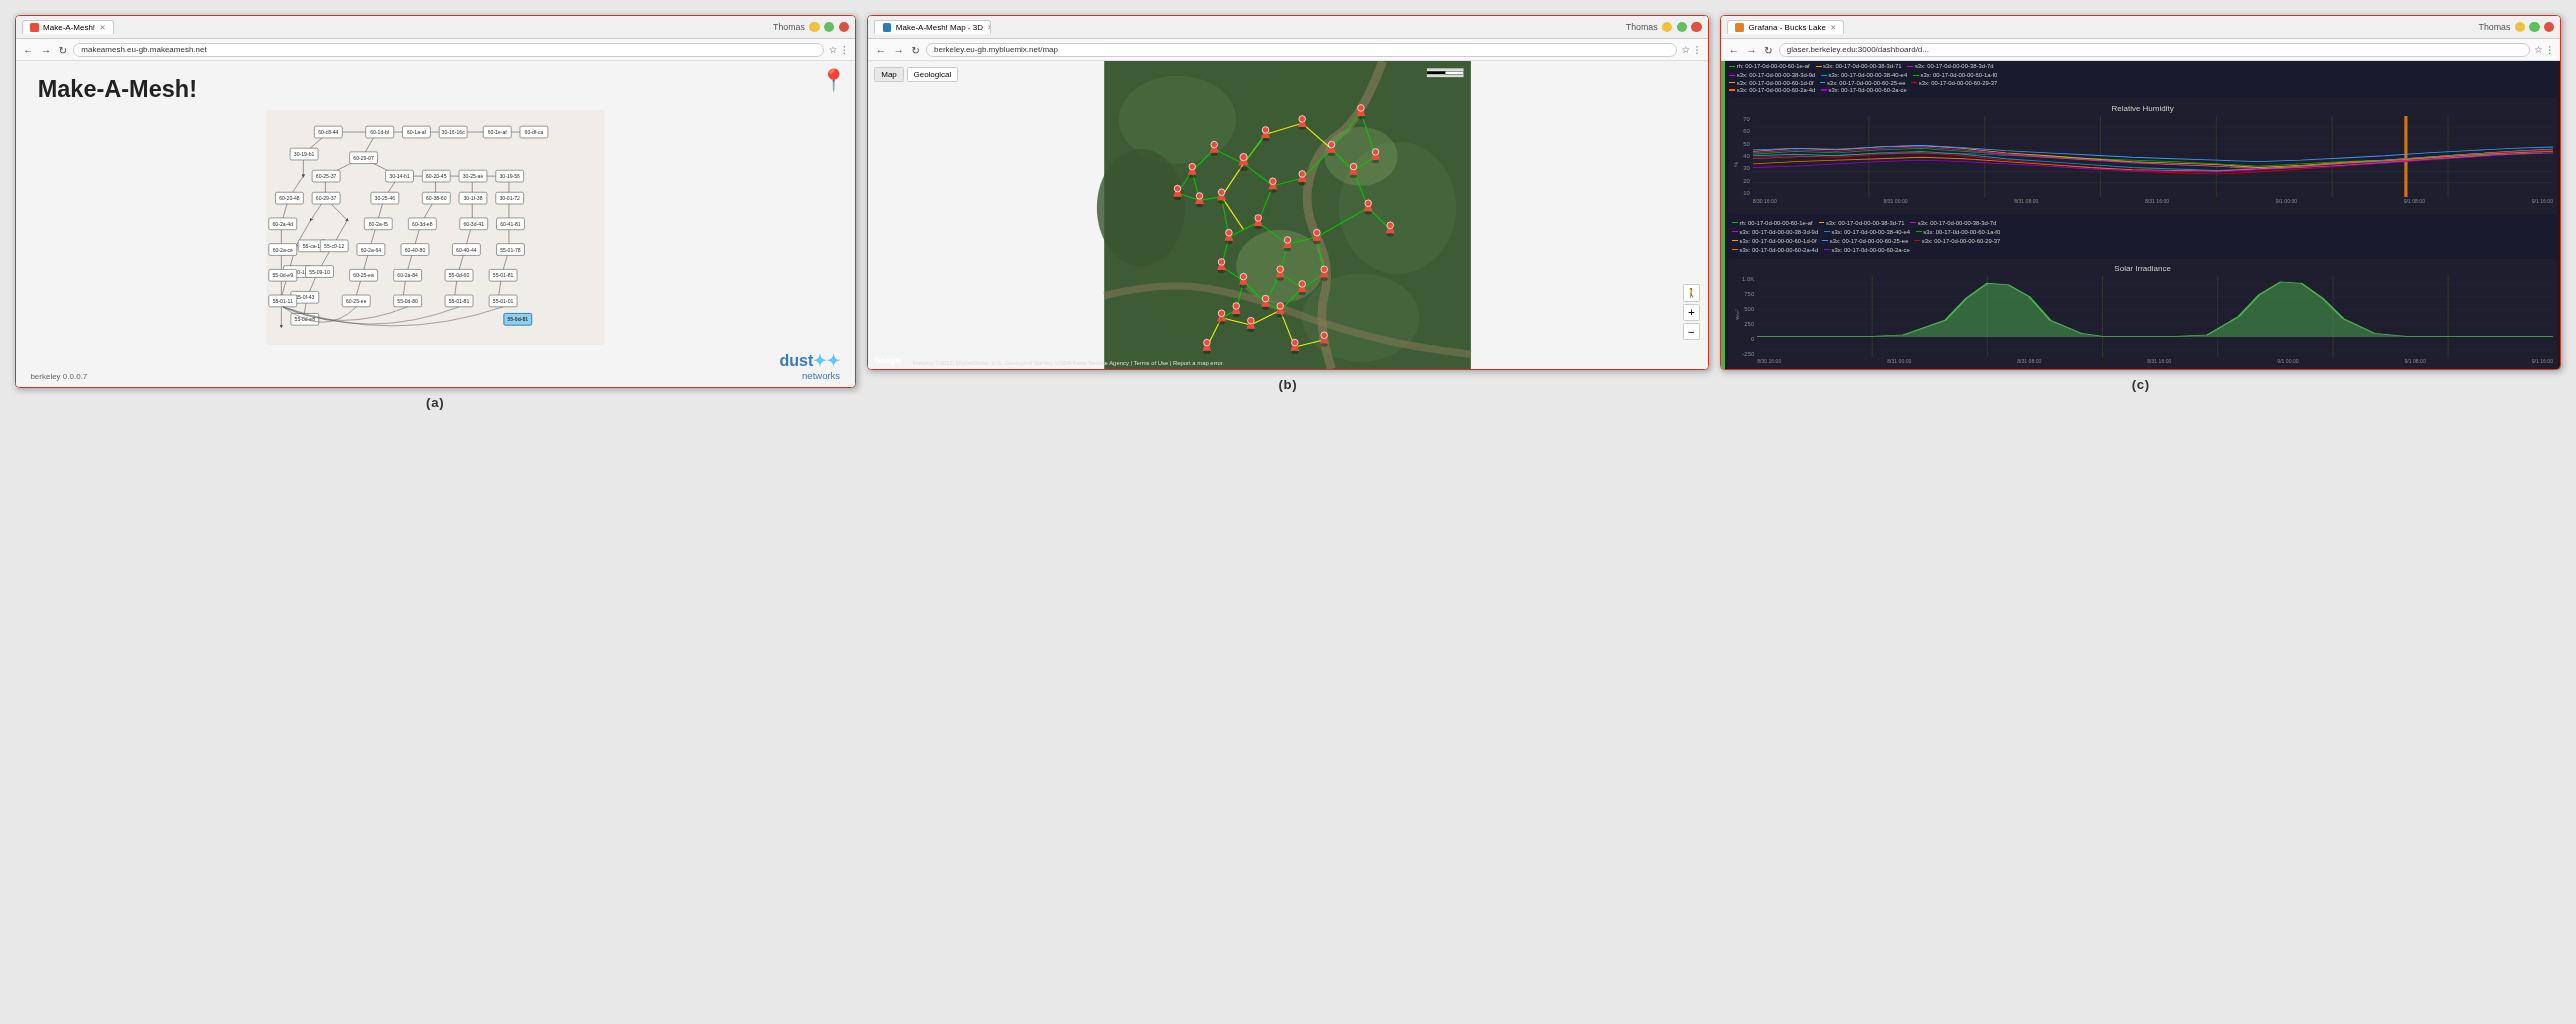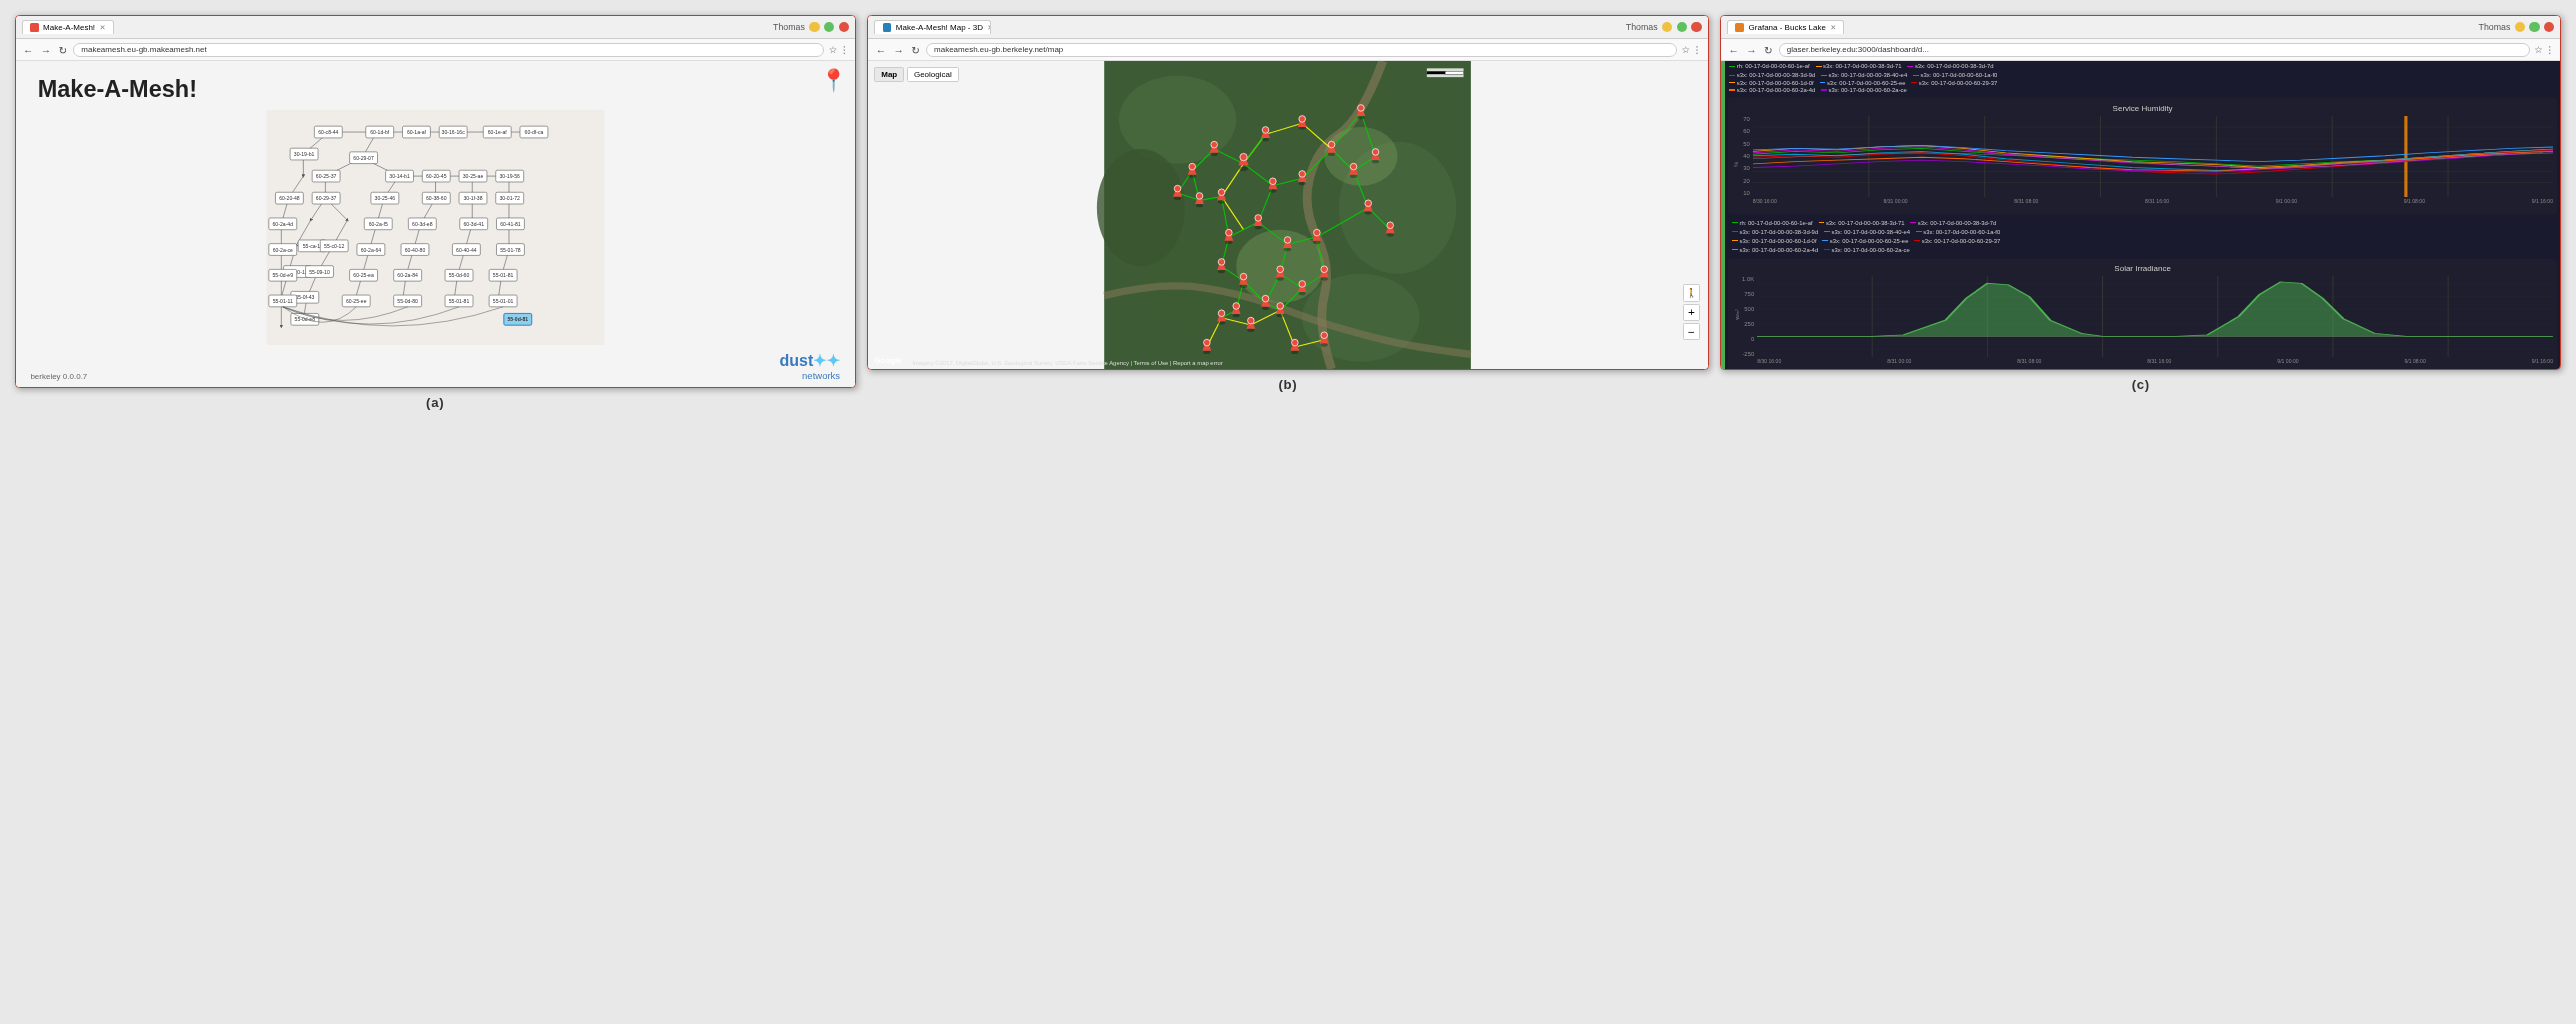--- a/index.html
+++ b/index.html
@@ -182,21 +182,21 @@
       background: #fff;
       border: 0.7px solid #ccc;
       border-radius: 1.5px;
       padding: 2.2px 5.9px;
       font-size: 8px;
       cursor: pointer;
     }
 
     .map-btn.active {
       background: #e8e8e8;
-      font-weight: bold;
+      font-weight: normal;
     }
 
     .map-zoom {
       position: absolute;
       right: 7.3px;
       bottom: 29px;
       display: flex;
       flex-direction: column;
       gap: 1.5px;
       z-index: 10;
@@ -531,21 +531,21 @@
         <span class="win-btn minimize"></span>
         <span class="win-btn maximize"></span>
         <span class="win-btn close"></span>
       </div>
     </div>
     <div class="address-bar">
       <button class="nav-btn">←</button>
       <button class="nav-btn">→</button>
       <button class="nav-btn">↻</button>
       <div class="url-box">
-        <span style="font-size:8px;color:#333;">makeamesh.eu-gb.berkeley.net/map</span>
+        <span style="font-size:8px;color:#333;">berkeley.eu-gb.mybluemix.net/map</span>
       </div>
       <div class="addr-icons">
         <span class="addr-icon">☆</span>
         <span class="addr-icon">⋮</span>
       </div>
     </div>
     <div class="browser-content panel-b" style="height:308px;position:relative;">
 
       <svg width="100%" height="100%" viewBox="0 0 500 420" style="position:absolute;top:0;left:0;">
 
@@ -858,21 +858,21 @@
               <div class="legend-dot" style="background:#ff6600;"></div>
               <span style="color:#ccc;font-size:5.9px;">s3x: 00-17-0d-00-00-60-2a-4d</span>
             </div>
             <div class="legend-item" style="margin-left:4.4px;">
               <div class="legend-dot" style="background:#9900cc;"></div>
               <span style="color:#ccc;font-size:5.9px;">s3x: 00-17-0d-00-00-60-2a-ce</span>
             </div>
           </div>
 
           <div class="grafana-chart">
-            <div class="chart-title">Service Humidity</div>
+            <div class="chart-title">Relative Humidity</div>
             <div style="position:relative;height:95px;">
 
               <div style="position:absolute;left:0;top:0;bottom:14.7px;width:19px;display:flex;flex-direction:column;justify-content:space-between;align-items:flex-end;padding-right:1.5px;">
                 <span style="font-size:5.9px;color:#888;">70</span>
                 <span style="font-size:5.9px;color:#888;">60</span>
                 <span style="font-size:5.9px;color:#888;">50</span>
                 <span style="font-size:5.9px;color:#888;">40</span>
                 <span style="font-size:5.9px;color:#888;">30</span>
                 <span style="font-size:5.9px;color:#888;">20</span>
                 <span style="font-size:5.9px;color:#888;">10</span>

